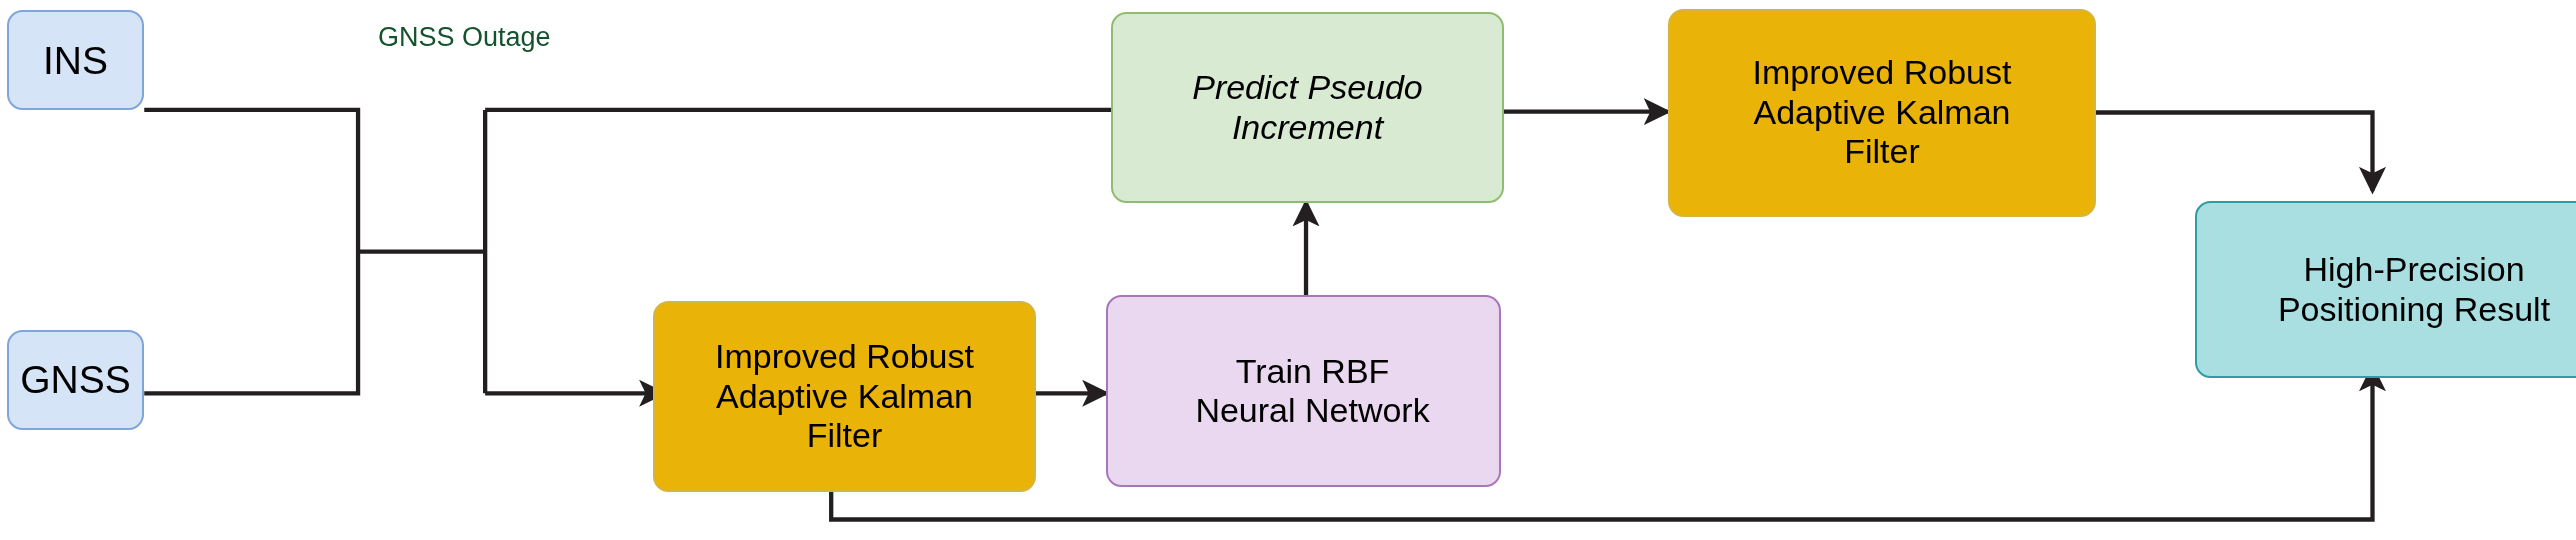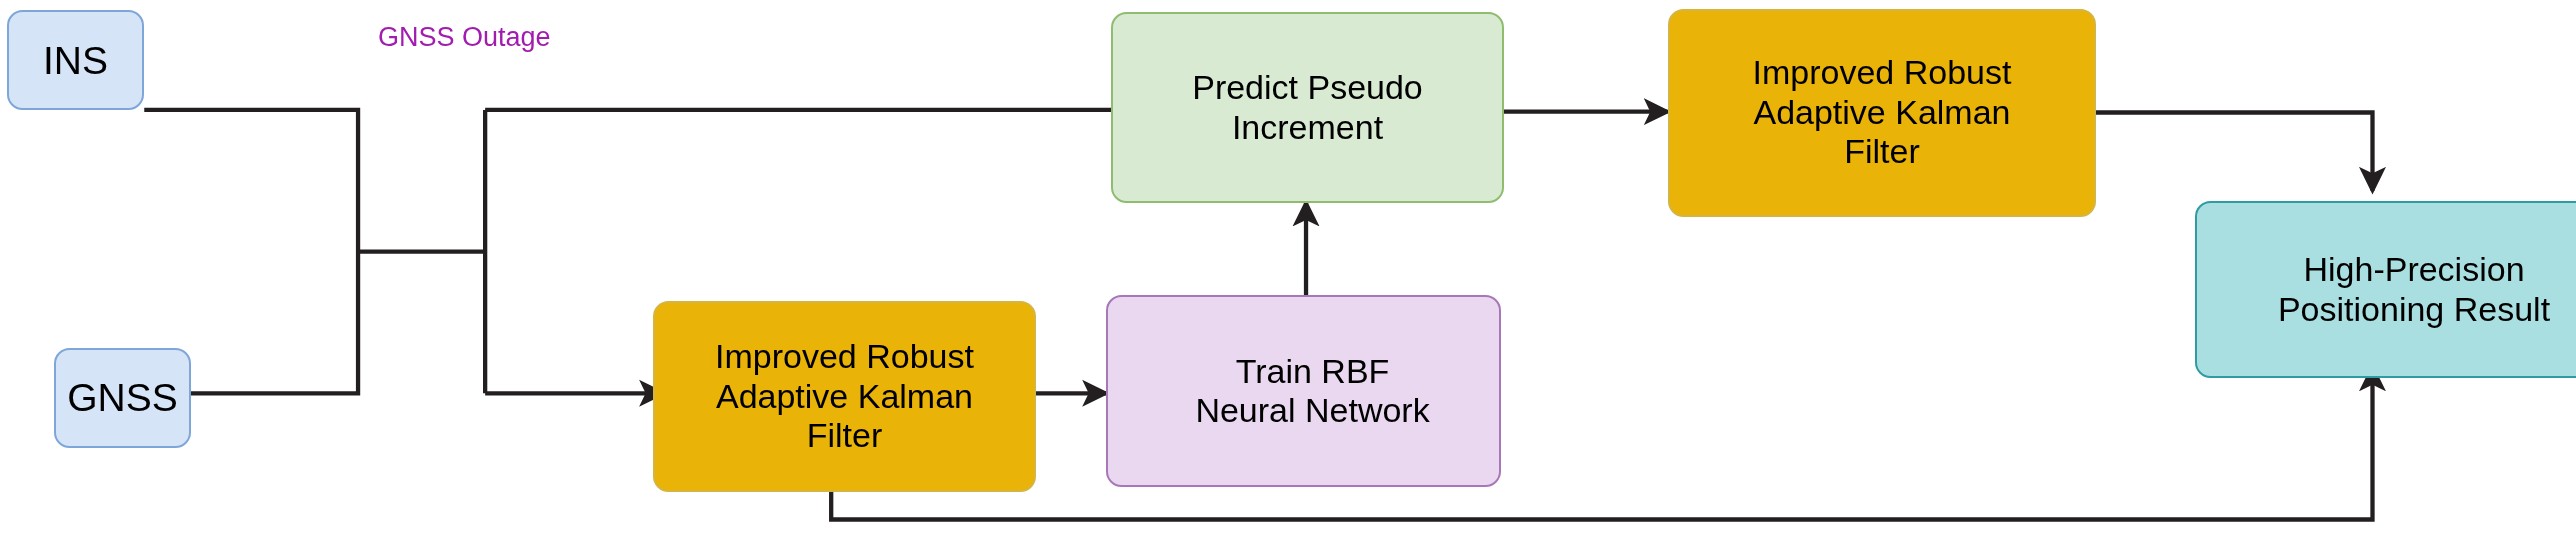--- a/index.html
+++ b/index.html
@@ -35,20 +35,21 @@
   
   .n-source {
     background: #d6e4f7;
     border: 2.6px solid #7ea6d9;
     font-size: 39px;
   }
   .n-green {
     background: #d9ead3;
     border: 2.6px solid #8fbc6f;
     font-size: 34px;
+    font-style: italic;
   }
   .n-yellow {
     background: #eab308;
     border: 2.6px solid #d6b440;
     font-size: 34px;
   }
   .n-purple {
     background: #e9d8ef;
     border: 2.6px solid #a877b8;
     font-size: 34px;
@@ -56,21 +57,21 @@
   }
   .n-teal {
     background: #a9dfe0;
     border: 2.6px solid #2f9ba3;
     font-size: 34px;
   }
   
   .edge-label {
     position: absolute;
     font-size: 27px;
-    color: #a21caf;
+    color: #14532d;
     white-space: nowrap;
   }
   
   #wires {
     position: absolute;
     left: 0;
     top: 0;
     width: 2576px;
     height: 541px;
     pointer-events: none;
@@ -113,21 +114,21 @@
 
     <path class="wire" marker-end="url(#arrow)" d="M 2440 131 L 2763 131 L 2763 222"></path>
 
     <path class="wire" marker-end="url(#arrow)" d="M 968 572 L 968 605 L 2763 605 L 2763 428"></path>
   </svg>
 
   <div class="node n-source" style="left:6.9px; top:10.3px; width:137px; height:100px;">
     <span class="node-label">INS</span>
   </div>
 
-  <div class="node n-source" style="left:6.9px; top:348px; width:137px; height:100px;margin-left:47px;">
+  <div class="node n-source" style="left:6.9px; top:330px; width:137px; height:100px;">
     <span class="node-label">GNSS</span>
   </div>
 
   <div class="node n-green" style="left:1111px; top:12px; width:393px; height:191px;">
     <span class="node-label">Predict Pseudo
 Increment</span>
   </div>
 
   <div class="node n-yellow" style="left:1668px; top:8.6px; width:428px; height:208px;">
     <span class="node-label">Improved Robust

